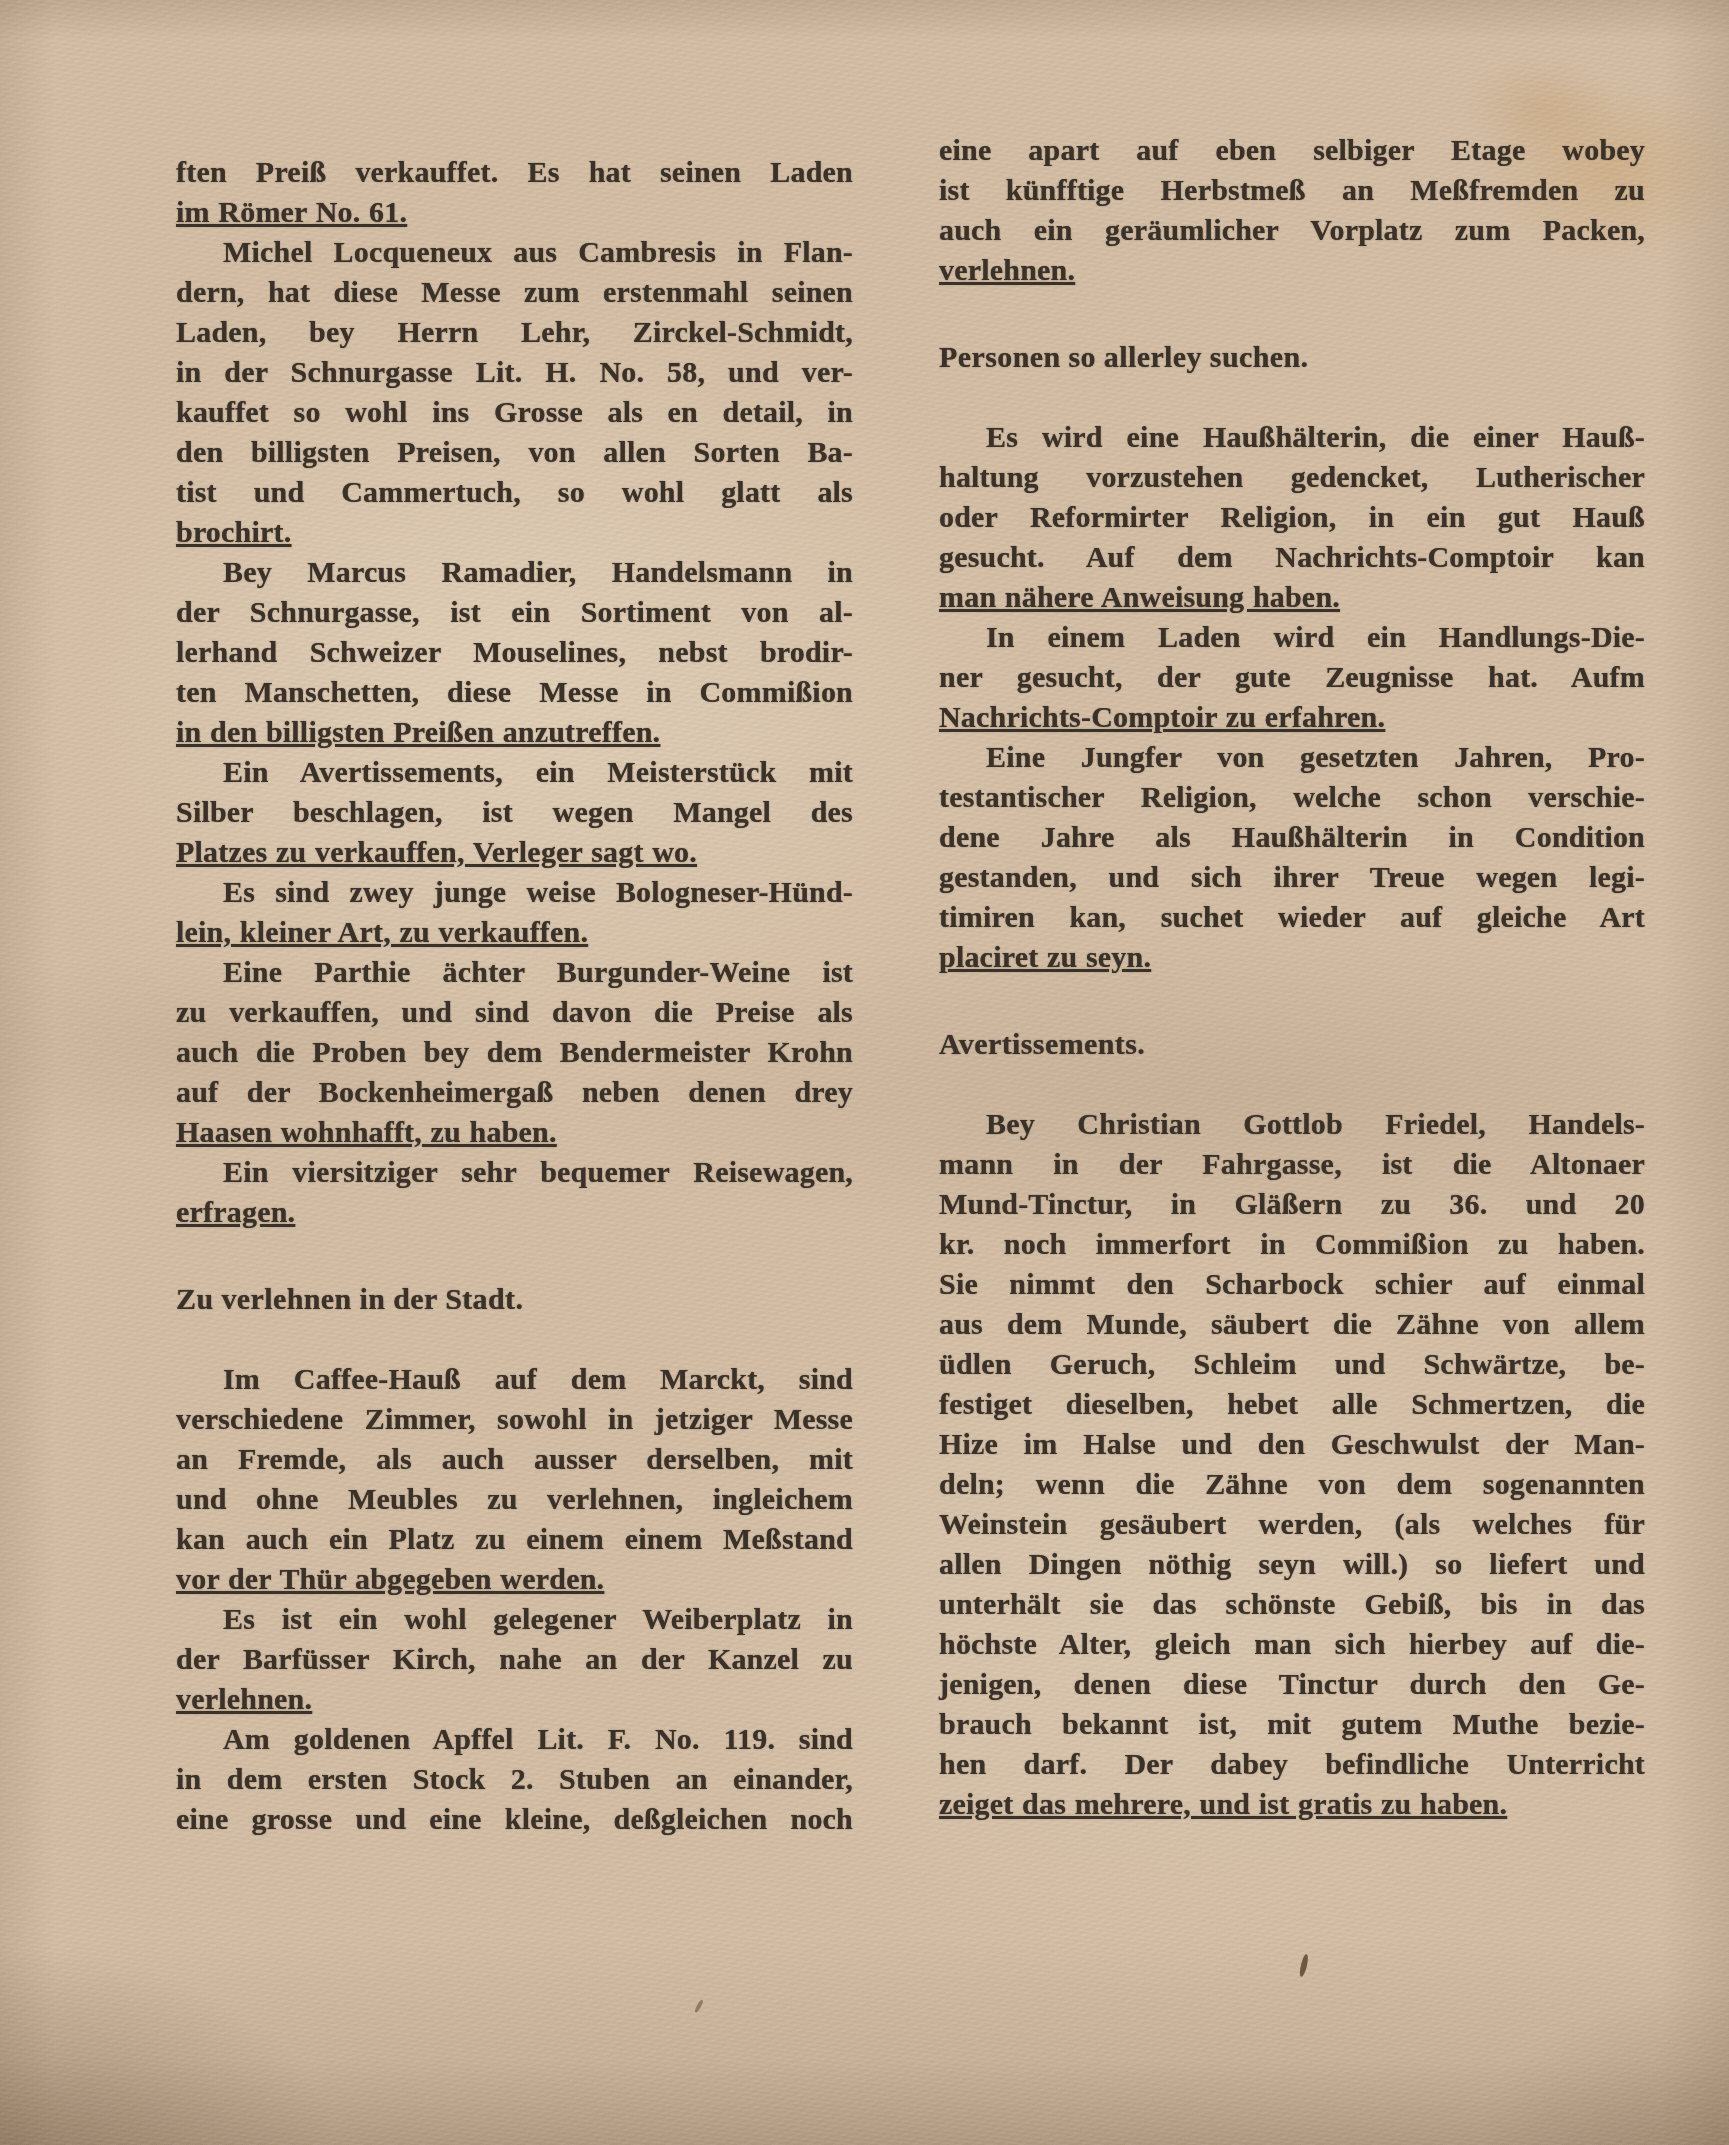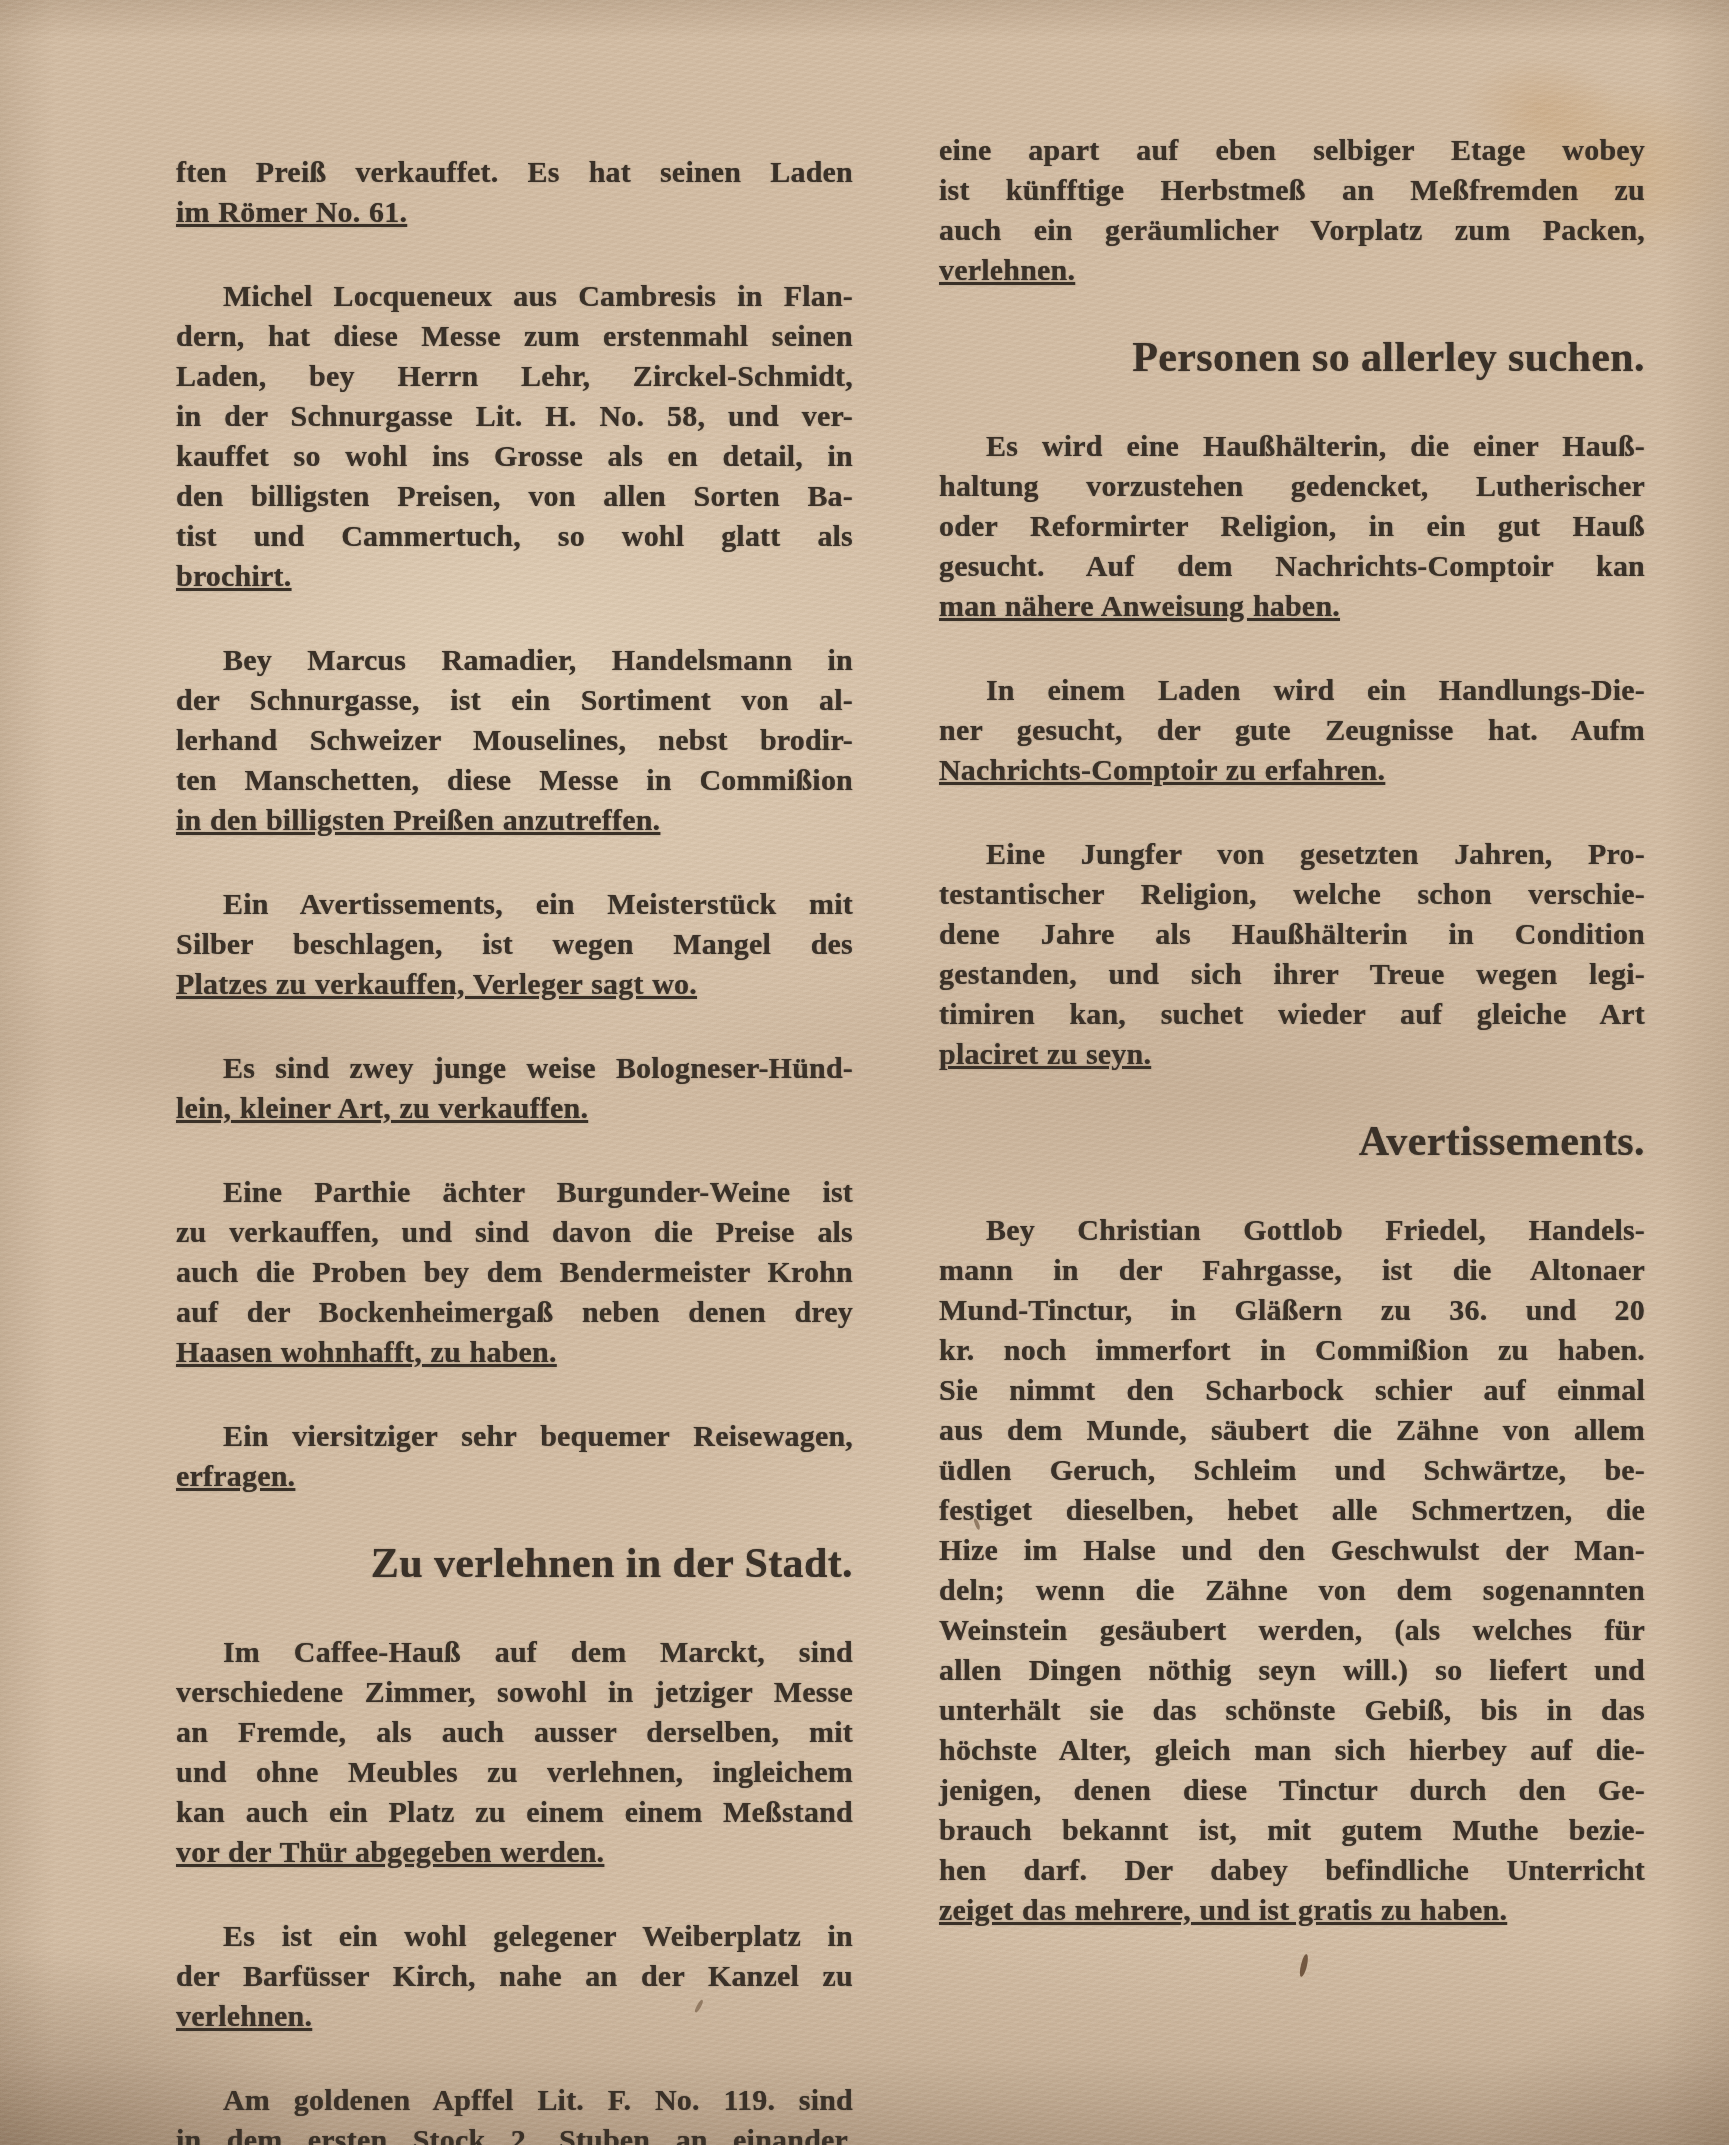--- a/index.html
+++ b/index.html
@@ -37,24 +37,24 @@
   .column{position:absolute;}
   #col-left{left:176px;top:152px;width:677px;}
   #col-right{left:939px;top:130px;width:706px;}
   .line{
     font-weight:700;font-size:30px;line-height:40px;color:#3a3128;
     text-align:justify;text-align-last:justify;
     letter-spacing:0.2px;word-spacing:0.9px;white-space:normal;
     text-shadow:0 0 0.9px rgba(58,49,40,0.65), 0 0 1.7px rgba(58,49,40,0.22);
   }
   .line.last{text-align-last:left;text-decoration:underline;}
-  .para.indent .line:first-child{text-indent:47px;margin-top:44px;}
+  .para.indent .line:first-child{text-indent:47px;}
   .heading{
-    font-weight:700;font-size:42px;line-height:50px;color:#3a3128;
-    text-align:right;letter-spacing:0.4px;
+    font-weight:700;font-size:30px;line-height:50px;color:#3a3128;
+    text-align:left;letter-spacing:0.4px;
     margin:42px 0 35px;
     text-shadow:0 0 0.9px rgba(58,49,40,0.7), 0 0 1.7px rgba(58,49,40,0.25);
   }
 </style>
 </head>
 <body>
 
 <div class="paper"></div>
 <div class="speck" style="left:1301px;top:1954px;width:6px;height:22.5px;transform:rotate(14deg);"></div>
 <div class="speck" style="left:975px;top:1518px;width:4.3px;height:12px;transform:rotate(-20deg);opacity:.55;"></div>

